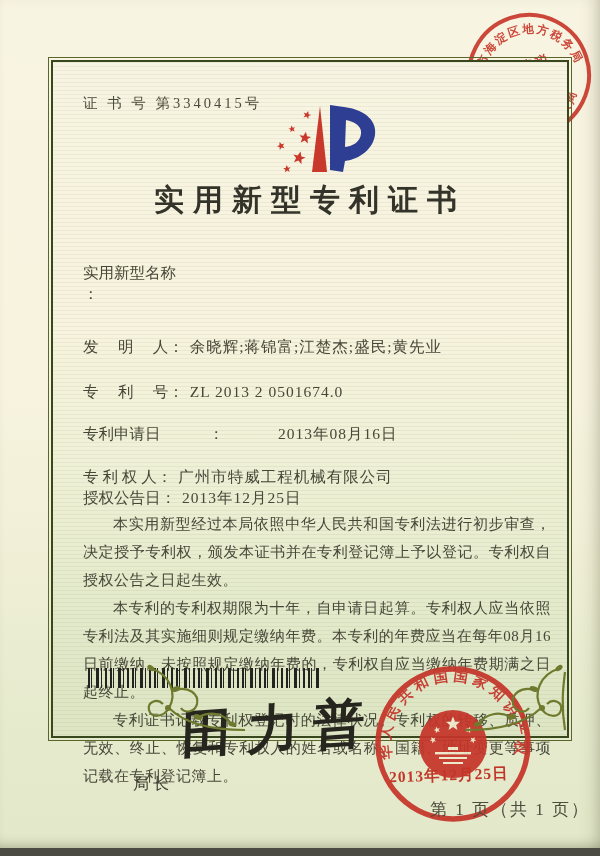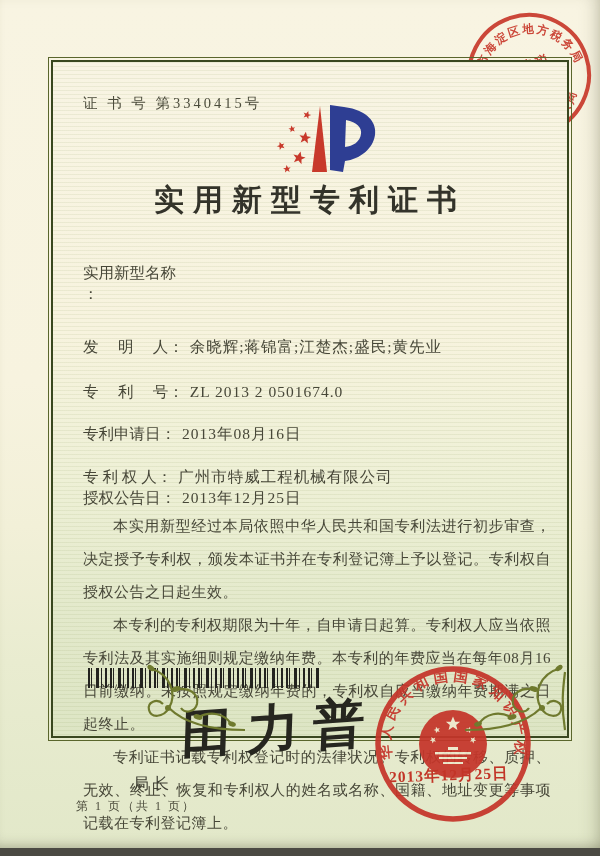--- a/index.html
+++ b/index.html
@@ -36,29 +36,29 @@
   .title{
     position:absolute;left:0;top:118px;width:100%;text-align:center;
     font-size:30px;font-weight:bold;color:#33332a;letter-spacing:9px;
   }
   
   .fields{position:absolute;left:30px;top:200px;width:470px;font-size:15.5px;color:#474738;}
   .field-row{display:flex;line-height:21px;}
   .field-row.m0{margin-bottom:32px;flex-direction:column;}
   .field-row.m1{margin-bottom:24px;align-items:center;}
   .field-row.m2{margin-bottom:21px;text-align:right;}
-  .field-row.m3{margin-bottom:22px;}
+  .field-row.m3{margin-bottom:22px;gap:48px;}
   .field-row.m4{}
   .f-label{white-space:pre;}
   .f-colon{margin-right:6px;}
   .f-value{letter-spacing:1px;}
   
   .body-text{
     position:absolute;left:30px;top:448px;width:468px;
-    font-size:15px;line-height:33px;color:#474738;
+    font-size:15px;line-height:28px;color:#474738;
     text-align:justify;
   }
   .body-text p{margin:0;text-indent:2em;letter-spacing:.5px;}
   
   .barcode{
     position:absolute;left:35px;top:606px;width:232px;height:20px;
     background:repeating-linear-gradient(90deg,
       #23231f 0 2px,transparent 2px 3px,
       #23231f 3px 4px,transparent 4px 8px,
       #23231f 8px 11px,transparent 11px 13px,
@@ -75,22 +75,22 @@
   }
   
   .office-seal{position:absolute;left:316px;top:598px;width:168px;height:168px;opacity:.93;}
   .seal-date{
     position:absolute;left:336px;top:702px;width:190px;
     font-size:15.5px;font-weight:bold;color:#c23527;letter-spacing:1px;
     transform:rotate(-2deg);
   }
   
   .footer{
-    position:absolute;left:0;top:736px;width:100%;text-align:left;
-    font-size:12px;color:#4c4c3c;letter-spacing:2px;padding-left:23px;
+    position:absolute;left:0;top:736px;width:100%;text-align:right;
+    font-size:17px;color:#4c4c3c;letter-spacing:2px;padding-left:23px;
   }
   
   .flourish{position:absolute;width:110px;height:78px;bottom:-2px;}
   .flourish.left{left:88px;}
   .flourish.right{right:-2px;transform:scaleX(-1);}
   .red{fill:#c8392b;}
   .seal-red{fill:#c5352a;}
 </style>
 </head>
 <body>

